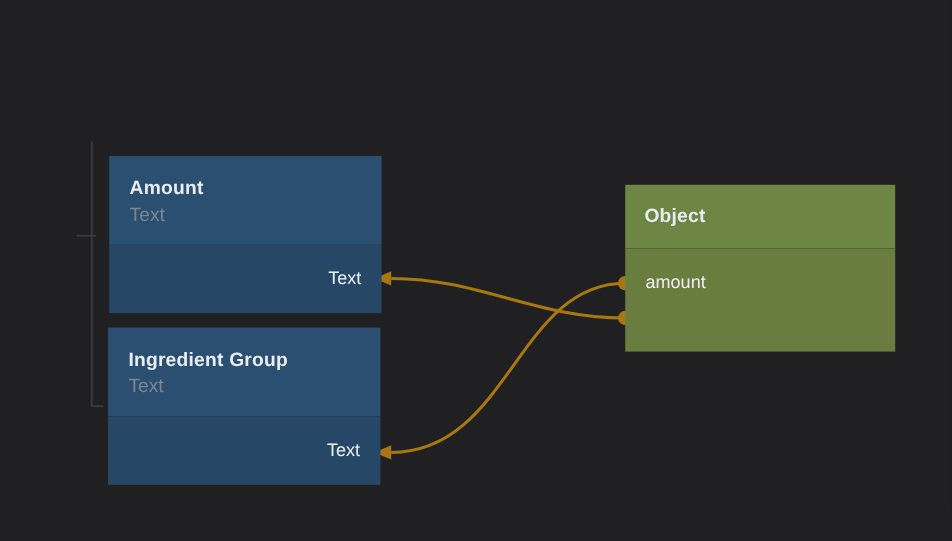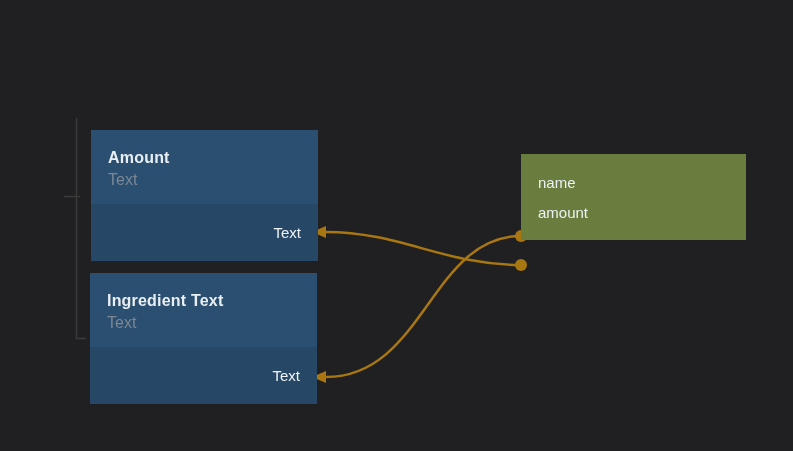--- a/index.html
+++ b/index.html
@@ -131,32 +131,32 @@
       <div class="node-title">Amount</div>
       <div class="node-subtitle">Text</div>
     </div>
     <div class="body">
       <span class="output-label">Text</span>
     </div>
   </div>
 
   <div class="node field-node" id="ingredient-node">
     <div class="head">
-      <div class="node-title">Ingredient Text</div>
+      <div class="node-title">Ingredient Group</div>
       <div class="node-subtitle">Text</div>
     </div>
     <div class="body">
       <span class="output-label">Text</span>
     </div>
   </div>
 
   <div class="node object-node">
+    <div class="head">
+      <span class="node-title">Object</span>
+    </div>
     <div class="body">
-      <div class="object-field-row">
-        <span class="object-field-label">name</span>
-      </div>
       <div class="object-field-row">
         <span class="object-field-label">amount</span>
       </div>
     </div>
   </div>
 
 </div>
 
 </body></html>

